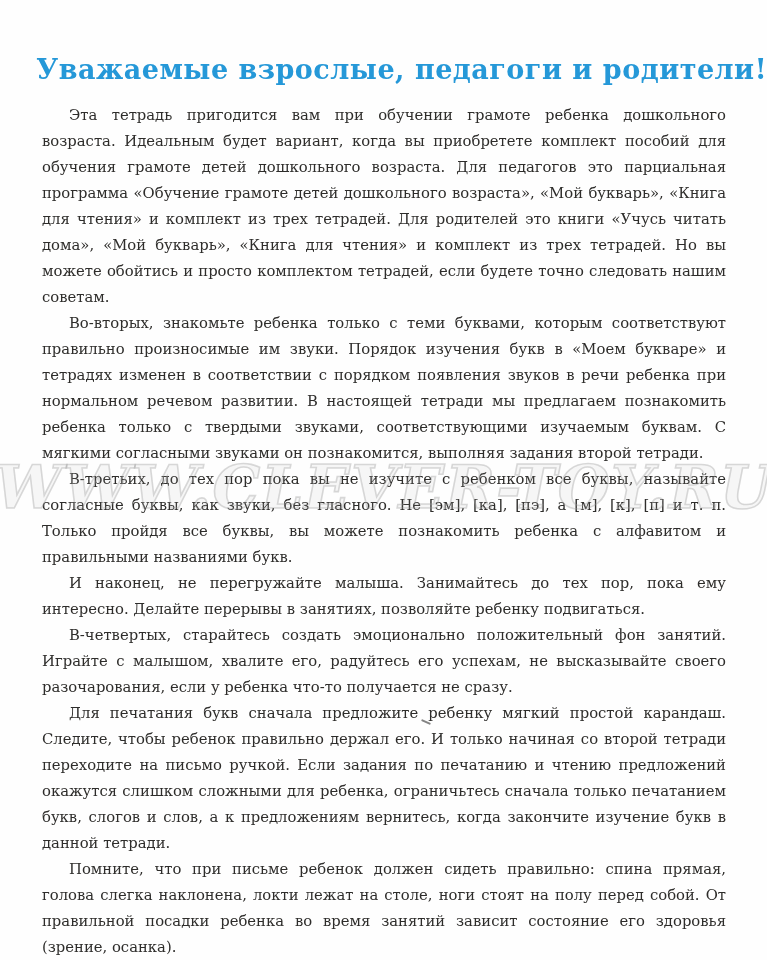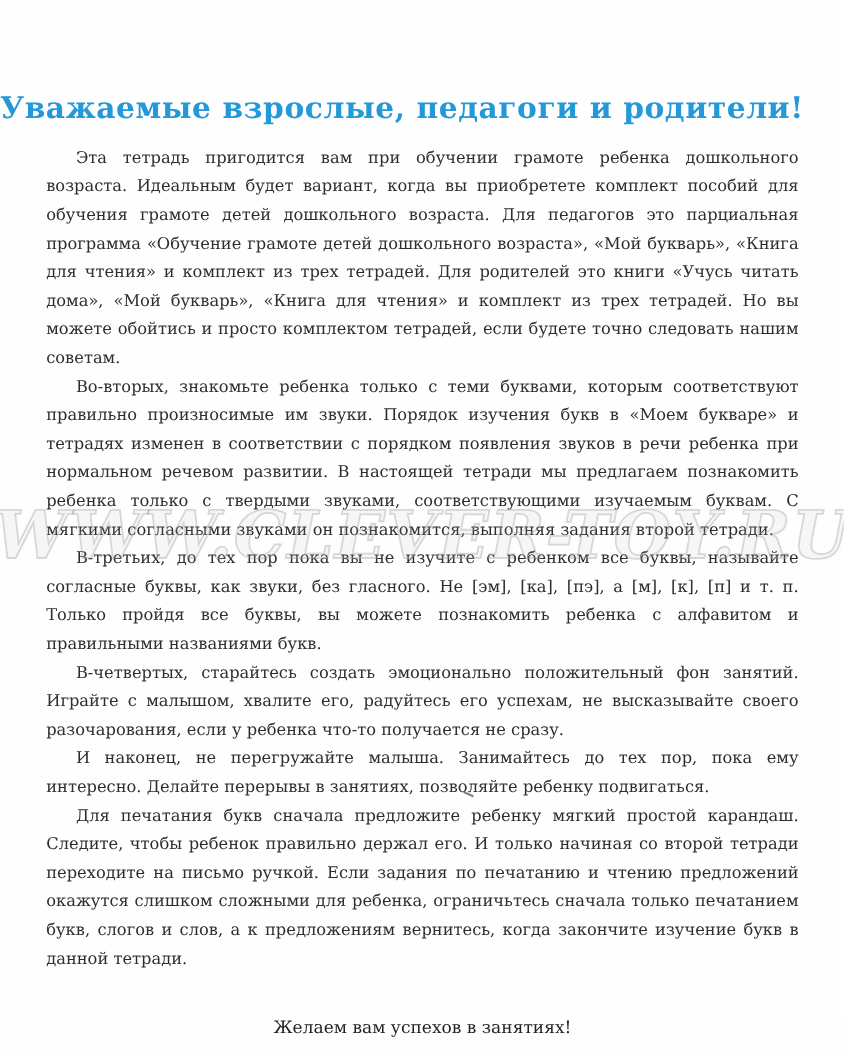--- a/index.html
+++ b/index.html
@@ -14,22 +14,22 @@
     overflow: hidden;
     font-family: "DejaVu Serif", "Liberation Serif", serif;
   }
   .page {
     position: absolute;
     inset: 0;
     background: #fefefe;
   }
   .page-title {
     margin: 0;
-    padding-top: 83px;
-    text-align: left;
+    padding-top: 54px;
+    text-align: right;
     font-size: 27px;
     font-weight: bold;
     letter-spacing: 0.5px;
     color: #2598d8;
   }
   .content {
     margin: 17px 41px 0 42px;
     font-size: 14.8px;
     line-height: 26px;
     color: #2e2d2b;
@@ -78,23 +78,24 @@
 <body>
 
 <div class="page">
 
   <h1 class="page-title">Уважаемые взрослые, педагоги и родители!</h1>
 
   <div class="content">
     <p>Эта тетрадь пригодится вам при обучении грамоте ребенка дошкольного возраста. Идеальным будет вариант, когда вы приобретете комплект пособий для обучения грамоте детей дошкольного возраста. Для педагогов это парциальная программа «Обучение грамоте детей дошкольного возраста», «Мой букварь», «Книга для чтения» и комплект из трех тетрадей. Для родителей это книги «Учусь читать дома», «Мой букварь», «Книга для чтения» и комплект из трех тетрадей. Но вы можете обойтись и просто комплектом тетрадей, если будете точно следовать нашим советам.</p>
     <p>Во-вторых, знакомьте ребенка только с теми буквами, которым соответствуют правильно произносимые им звуки. Порядок изучения букв в «Моем букваре» и тетрадях изменен в соответствии с порядком появления звуков в речи ребенка при нормальном речевом развитии. В настоящей тетради мы предлагаем познакомить ребенка только с твердыми звуками, соответствующими изучаемым буквам. С мягкими согласными звуками он познакомится, выполняя задания второй тетради.</p>
     <p>В-третьих, до тех пор пока вы не изучите с ребенком все буквы, называйте согласные буквы, как звуки, без гласного. Не [эм], [ка], [пэ], а [м], [к], [п] и т. п. Только пройдя все буквы, вы можете познакомить ребенка с алфавитом и правильными названиями букв.</p>
+    <p>И наконец, не перегружайте малыша. Занимайтесь до тех пор, пока ему интересно. Делайте перерывы в занятиях, позволяйте ребенку подвигаться.</p>
     <p>В-четвертых, старайтесь создать эмоционально положительный фон занятий. Играйте с малышом, хвалите его, радуйтесь его успехам, не высказывайте своего разочарования, если у ребенка что-то получается не сразу.</p>
-    <p>И наконец, не перегружайте малыша. Занимайтесь до тех пор, пока ему интересно. Делайте перерывы в занятиях, позволяйте ребенку подвигаться.</p>
     <p>Для печатания букв сначала предложите ребенку мягкий простой карандаш. Следите, чтобы ребенок правильно держал его. И только начиная со второй тетради переходите на письмо ручкой. Если задания по печатанию и чтению предложений окажутся слишком сложными для ребенка, ограничьтесь сначала только печатанием букв, слогов и слов, а к предложениям вернитесь, когда закончите изучение букв в данной тетради.</p>
+    <p>Помните, что при письме ребенок должен сидеть правильно: спина прямая, голова слегка наклонена, локти лежат на столе, ноги стоят на полу перед собой. От правильной посадки ребенка во время занятий зависит состояние его здоровья (зрение, осанка).</p>
 
     <div class="closing-line">Желаем вам успехов в занятиях!</div>
   </div>
 
   <div class="watermark">WWW.CLEVER-TOY.RU</div>
 
   <div class="scan-artifact"></div>
 
 </div>
 

